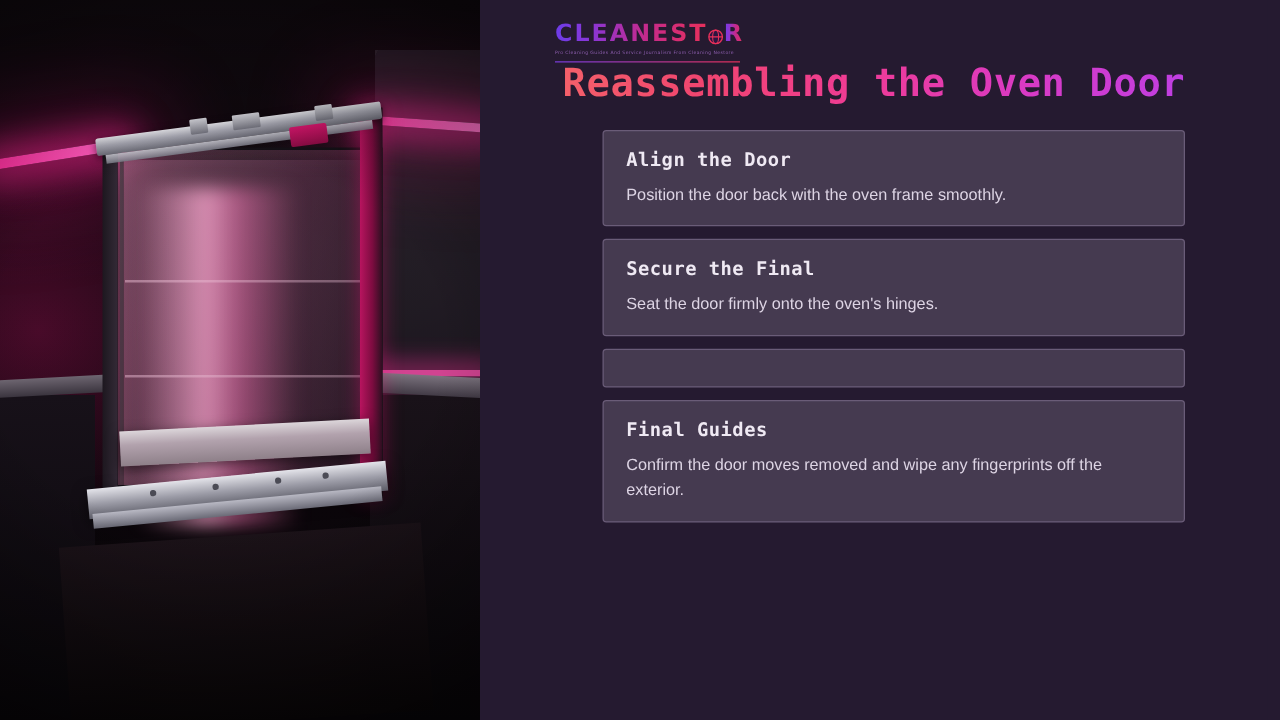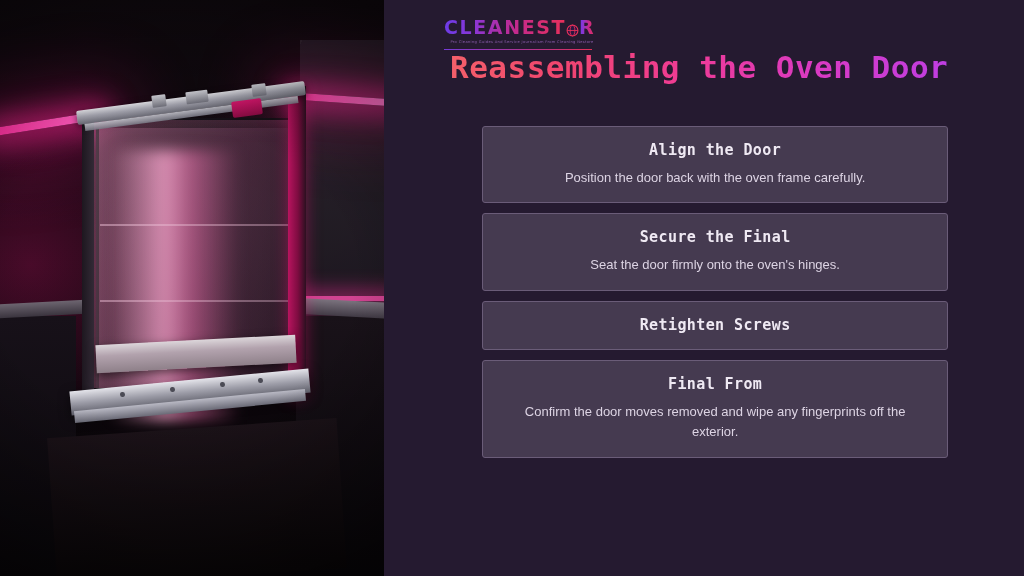--- a/index.html
+++ b/index.html
@@ -2,21 +2,21 @@
 <html><head>
 <meta charset="utf-8">
 <style>
   * { margin:0; padding:0; box-sizing:border-box; }
   html,body { width:1024px; height:576px; overflow:hidden; }
   body {
     background:#251a30;
     font-family:"Liberation Sans", sans-serif;
     -webkit-font-smoothing:antialiased;
   }
-  .slide { position:relative; width:828px; height:576px; display:flex;text-align:center; }
+  .slide { position:relative; width:828px; height:576px; display:flex; }
 
   
   .image-panel {
     position:relative;
     width:384px; height:576px;
     flex:0 0 384px;
     background:#0a0508;
     overflow:hidden;
   }
   .kitchen-bg {
@@ -214,21 +214,21 @@
     font-size:31px;
     letter-spacing:.5px;
     line-height:1.15;
     background:linear-gradient(90deg,#f4606a 0%,#f0456f 22%,#ef3b96 48%,#d93ac4 74%,#bf3ee2 100%);
     -webkit-background-clip:text; background-clip:text;
     -webkit-text-fill-color:transparent; color:transparent;
     white-space:nowrap;
   }
 
   
-  .cards { margin-top:40px; display:flex; flex-direction:column; gap:10px;padding-left:32px; }
+  .cards { margin-top:18px; display:flex; flex-direction:column; gap:10px;padding-left:32px; }
   .card {
     background:#453a50;
     border:1px solid #6a5c78;
     border-radius:3px;
     padding:14px 18px 15px 18px;
   }
   .card-title {
     font-family:"DejaVu Sans Mono","Liberation Mono", monospace;
     font-weight:bold;
     font-size:15px;
@@ -301,32 +301,31 @@
       <div class="logo-tag">Pro Cleaning Guides And Service Journalism From Cleaning Nestore</div>
       <div class="logo-underline"></div>
     </div>
 
     <h1 class="title">Reassembling the Oven Door</h1>
 
     <div class="cards">
 
       <div class="card">
         <div class="card-title">Align the Door</div>
-        <div class="card-body">Position the door back with the oven frame carefully.</div>
+        <div class="card-body">Position the door back with the oven frame smoothly.</div>
       </div>
 
       <div class="card">
         <div class="card-title">Secure the Final</div>
         <div class="card-body">Seat the door firmly onto the oven's hinges.</div>
       </div>
 
       <div class="card">
-        <div class="card-title">Retighten Screws</div>
       </div>
 
       <div class="card">
-        <div class="card-title">Final From</div>
+        <div class="card-title">Final Guides</div>
         <div class="card-body">Confirm the door moves removed and wipe any fingerprints off the exterior.</div>
       </div>
 
     </div>
   </div>
 </div>
 
 </body></html>

